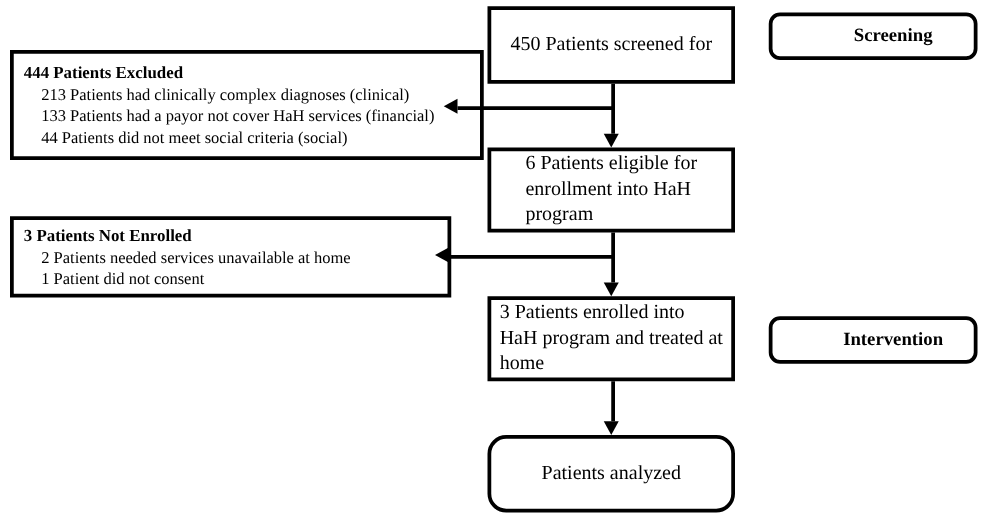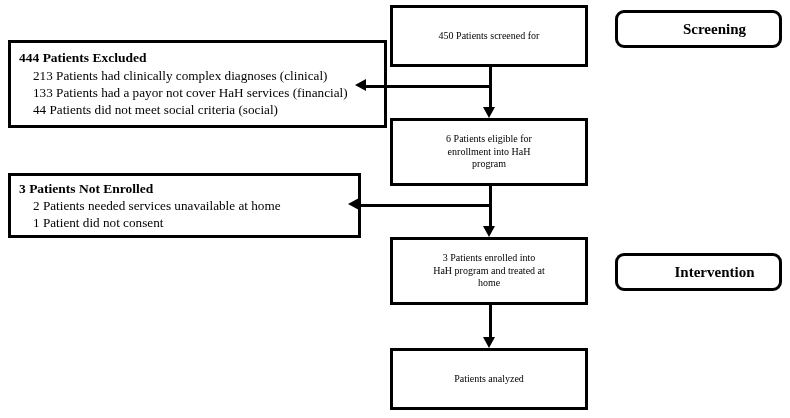--- a/index.html
+++ b/index.html
@@ -29,35 +29,35 @@
     position: absolute;
     box-sizing: border-box;
     border: 3px solid #000000;
     background: #ffffff;
     display: flex;
     align-items: center;
     justify-content: center;
   }
 
   .box-text {
-    text-align: center;
-    font-size: 10px;
+    text-align: left;
+    font-size: 16px;
     line-height: 1.28;
     padding: 0 6px;
   }
 
   
   .flow-box {
     left: 390px;
     width: 198px;
   }
   #flow-box-0 { top: 5px;   height: 62px; }
   #flow-box-1 { top: 118px; height: 68px; }
   #flow-box-2 { top: 237px; height: 68px; }
-  #flow-box-3 { top: 348px; height: 62px; }
+  #flow-box-3 { top: 348px; height: 62px; border-radius: 15px; }
 
   
   .side-box {
     justify-content: flex-start;
     align-items: center;
     left: 8px;
   }
   #side-box-0 { top: 40px;  width: 379px; height: 88px; }
   #side-box-1 { top: 173px; width: 353px; height: 65px; }
 

